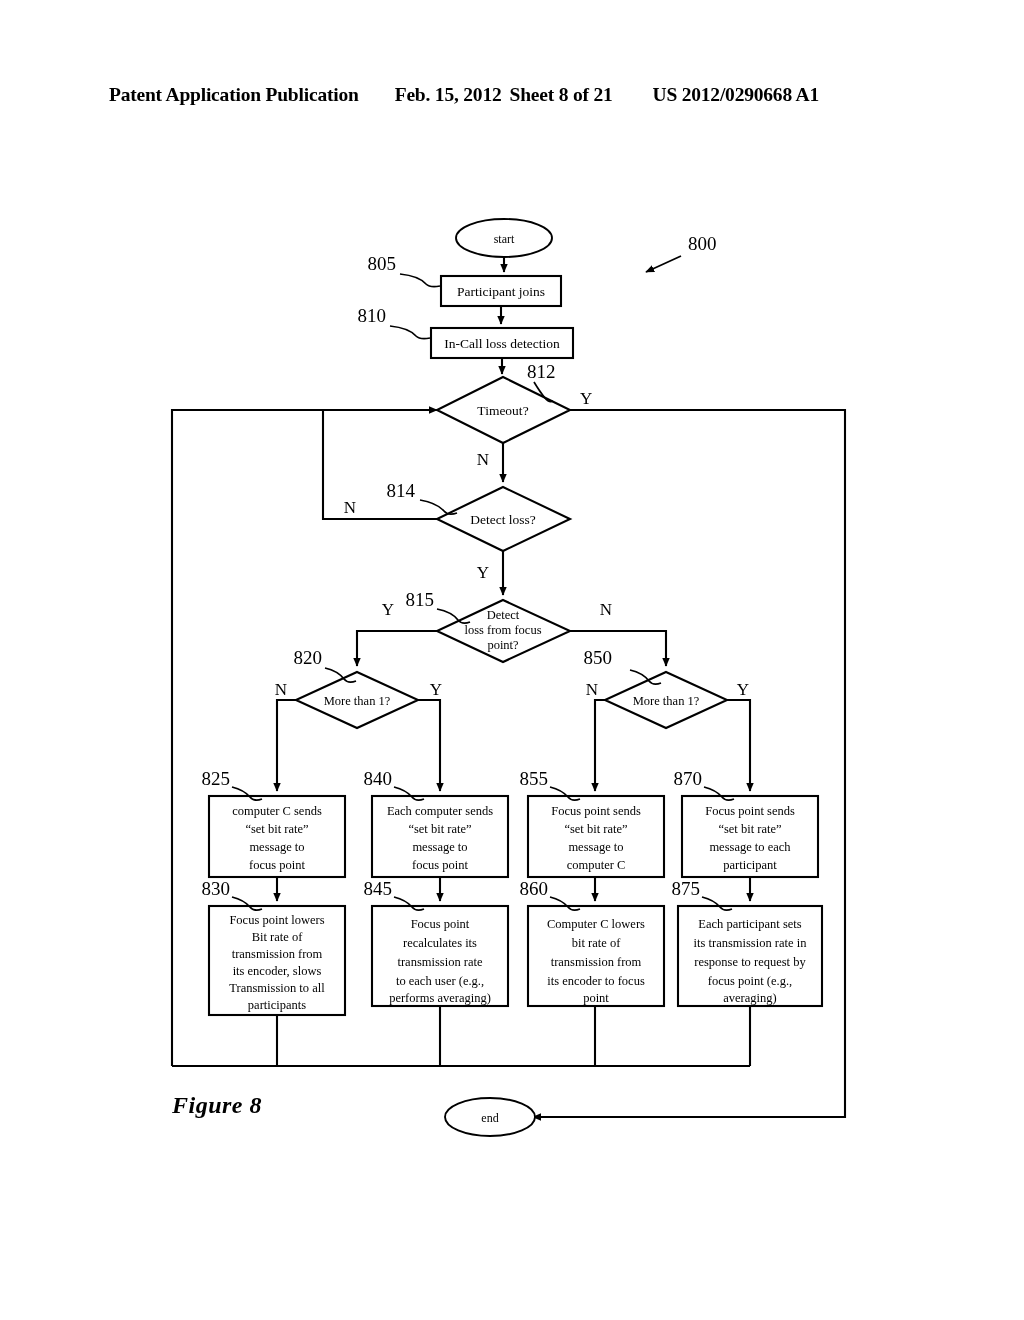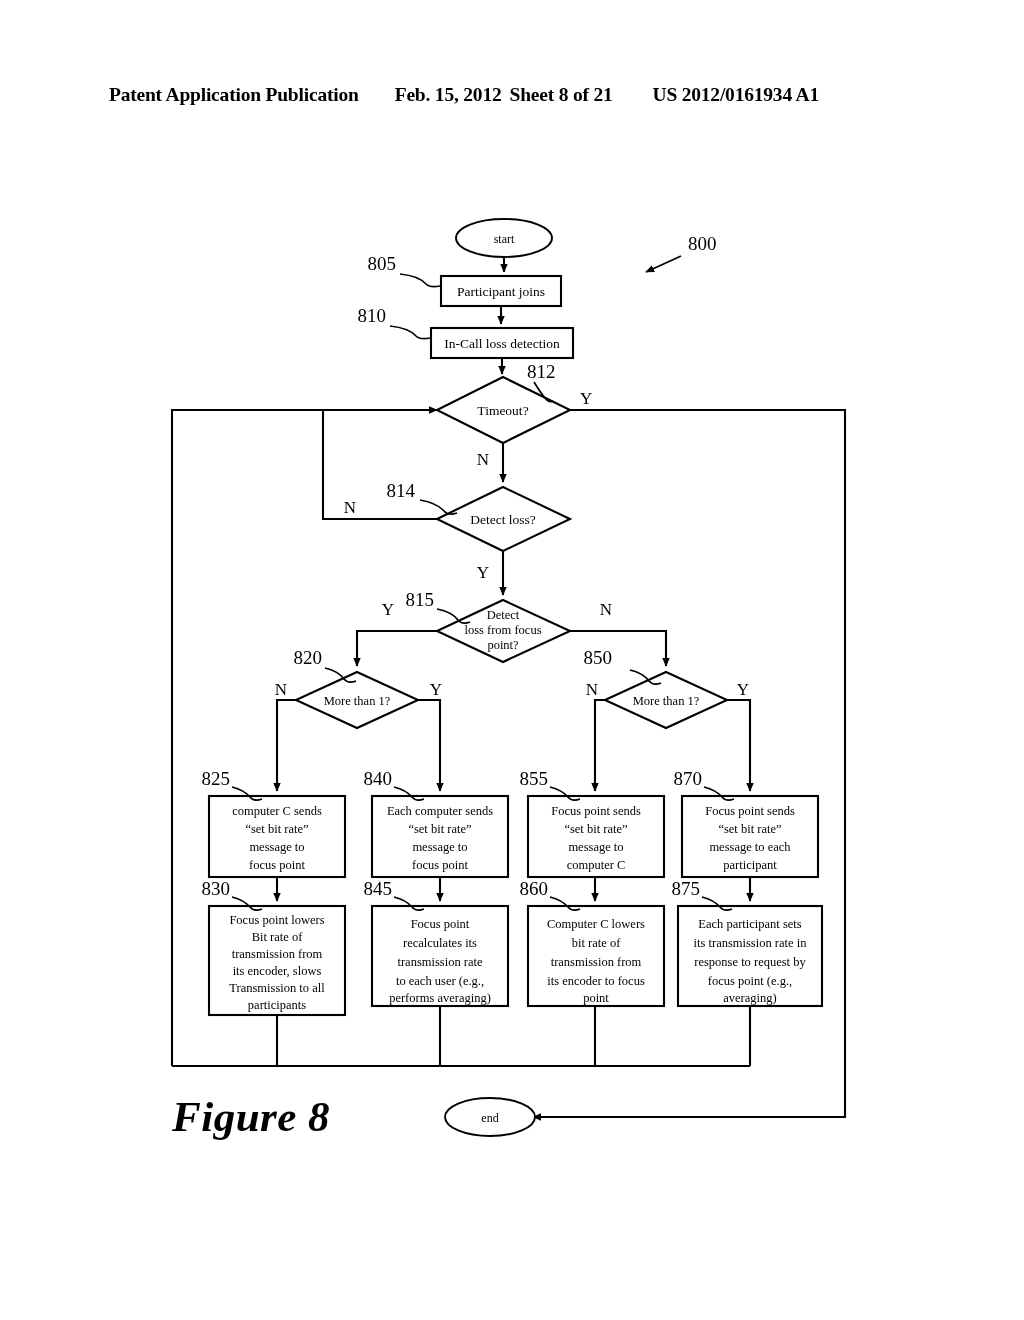--- a/index.html
+++ b/index.html
@@ -47,21 +47,21 @@
     width: 1024px;
     height: 1320px;
   }
   .fig-caption {
     position: absolute;
     left: 172px;
     top: 1092px;
     font-family: "Liberation Serif", serif;
     font-style: italic;
     font-weight: bold;
-    font-size: 43px;
+    font-size: 24px;
     letter-spacing: 0.5px;
   }
   text {
     font-family: "Liberation Serif", serif;
     fill: #000000;
   }
   .t-node { font-size: 13.5px; }
   .t-node-sm { font-size: 12.5px; }
   .t-term { font-size: 12px; }
   .t-ref { font-size: 19px; }
@@ -74,21 +74,21 @@
 </style>
 </head>
 <body>
 
 <div id="page">
 
   <div class="hdr">
     <span class="h-pub">Patent Application Publication</span>
     <span class="h-date">Feb. 15, 2012</span>
     <span class="h-sheet">Sheet 8 of 21</span>
-    <span class="h-num">US 2012/0161934 A1</span>
+    <span class="h-num">US 2012/0290668 A1</span>
   </div>
 
   <svg class="fig" viewBox="0 0 1024 1320">
     <defs>
       <marker id="ah" markerWidth="10" markerHeight="10" refX="8.2" refY="4" orient="auto" markerUnits="userSpaceOnUse">
         <path d="M0,0.2 L9,4 L0,7.8 Z" fill="#000000"></path>
       </marker>
     </defs>
 
     <path class="ln" d="M172,1066 L172,410 L432,410"></path>

